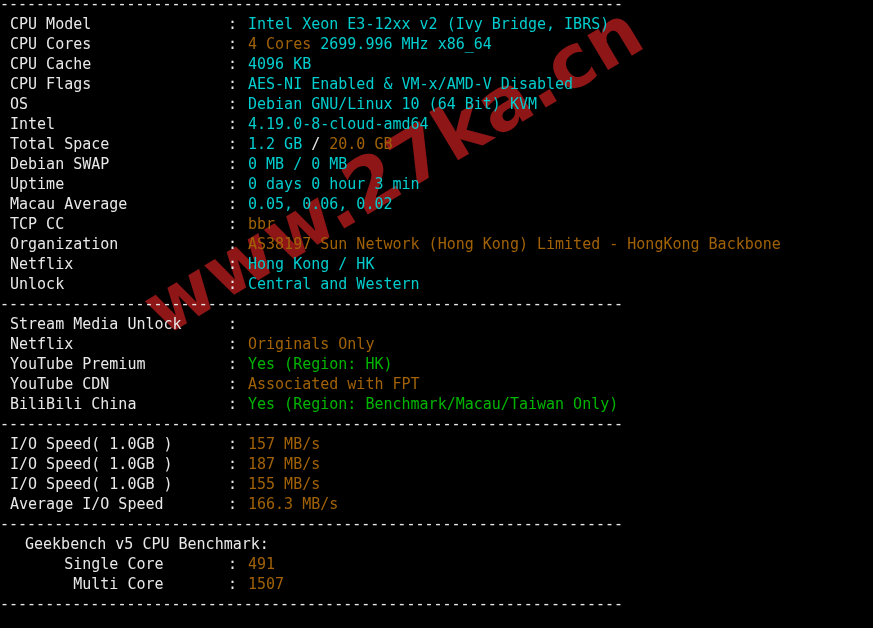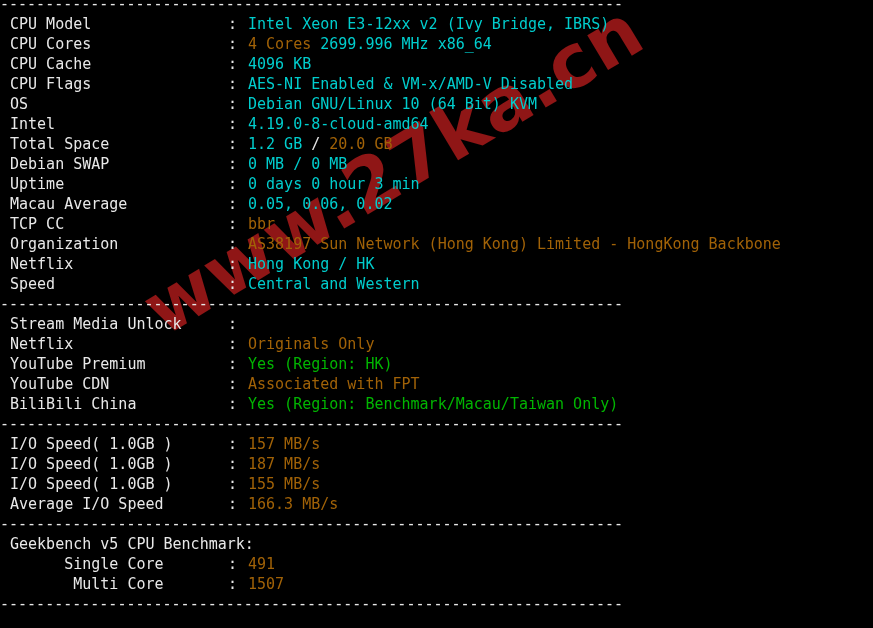--- a/index.html
+++ b/index.html
@@ -59,21 +59,21 @@
   }
   .val { white-space: pre; }
   .c-cyan   { color: #00cdcd; }
   .c-yellow { color: #a16207; }
   .c-green  { color: #00b500; }
   .c-white  { color: #e8e8e8; }
   .plain {
     height: 20px;
     line-height: 20px;
     white-space: pre;
-    padding-left: 10px;
+    padding-left: 25px;
     color: #e8e8e8;
   }
   #watermark {
     position: absolute;
     left: 150px;
     top: 185px;
     width: 520px;
     height: 250px;
     z-index: 1;
     pointer-events: none;
@@ -108,21 +108,21 @@
       <div class="row"><span class="label">CPU Flags</span><span class="colon">:</span><span class="val"><span class="c-cyan">AES-NI Enabled &amp; VM-x/AMD-V Disabled</span></span></div>
       <div class="row"><span class="label">OS</span><span class="colon">:</span><span class="val"><span class="c-cyan">Debian GNU/Linux 10 (64 Bit) KVM</span></span></div>
       <div class="row"><span class="label">Intel</span><span class="colon">:</span><span class="val"><span class="c-cyan">4.19.0-8-cloud-amd64</span></span></div>
       <div class="row"><span class="label">Total Space</span><span class="colon">:</span><span class="val"><span class="c-cyan">1.2 GB</span><span class="c-white"> / </span><span class="c-yellow">20.0 GB</span></span></div>
       <div class="row"><span class="label">Debian SWAP</span><span class="colon">:</span><span class="val"><span class="c-cyan">0 MB / 0 MB</span></span></div>
       <div class="row"><span class="label">Uptime</span><span class="colon">:</span><span class="val"><span class="c-cyan">0 days 0 hour 3 min</span></span></div>
       <div class="row"><span class="label">Macau Average</span><span class="colon">:</span><span class="val"><span class="c-cyan">0.05, 0.06, 0.02</span></span></div>
       <div class="row"><span class="label">TCP CC</span><span class="colon">:</span><span class="val"><span class="c-yellow">bbr</span></span></div>
       <div class="row"><span class="label">Organization</span><span class="colon">:</span><span class="val"><span class="c-yellow">AS38197 Sun Network (Hong Kong) Limited - HongKong Backbone</span></span></div>
       <div class="row"><span class="label">Netflix</span><span class="colon">:</span><span class="val"><span class="c-cyan">Hong Kong / HK</span></span></div>
-      <div class="row"><span class="label">Speed</span><span class="colon">:</span><span class="val"><span class="c-cyan">Central and Western</span></span></div>
+      <div class="row"><span class="label">Unlock</span><span class="colon">:</span><span class="val"><span class="c-cyan">Central and Western</span></span></div>
     </div>
     <div class="divider">---------------------------------------------------------------------</div>
     <div>
       <div class="row"><span class="label">Stream Media Unlock</span><span class="colon">:</span><span class="val"></span></div>
       <div class="row"><span class="label">Netflix</span><span class="colon">:</span><span class="val"><span class="c-yellow">Originals Only</span></span></div>
       <div class="row"><span class="label">YouTube Premium</span><span class="colon">:</span><span class="val"><span class="c-green">Yes (Region: HK)</span></span></div>
       <div class="row"><span class="label">YouTube CDN</span><span class="colon">:</span><span class="val"><span class="c-yellow">Associated with FPT</span></span></div>
       <div class="row"><span class="label">BiliBili China</span><span class="colon">:</span><span class="val"><span class="c-green">Yes (Region: Benchmark/Macau/Taiwan Only)</span></span></div>
     </div>
     <div class="divider">---------------------------------------------------------------------</div>

